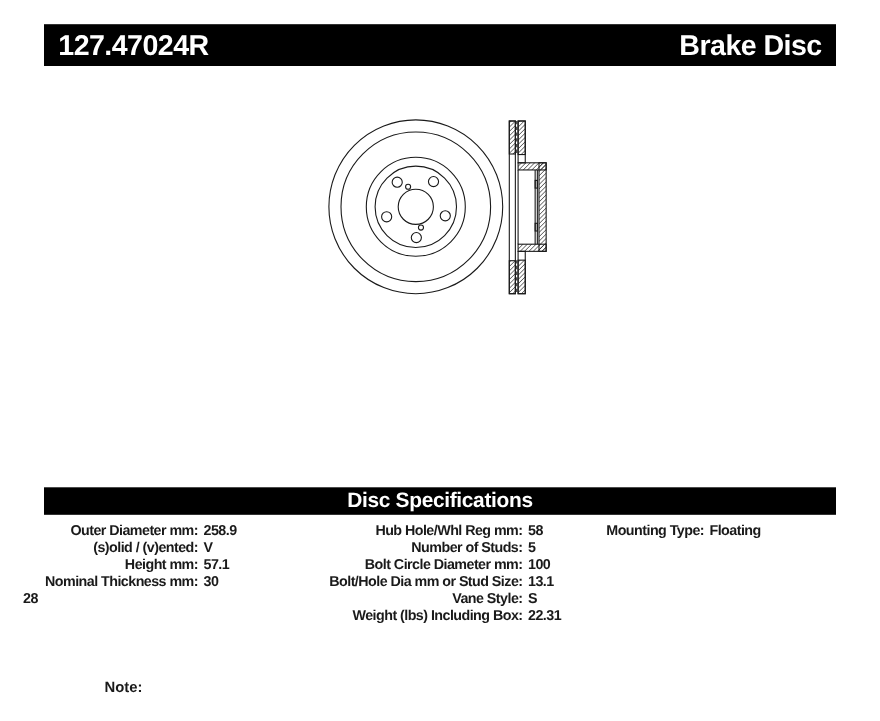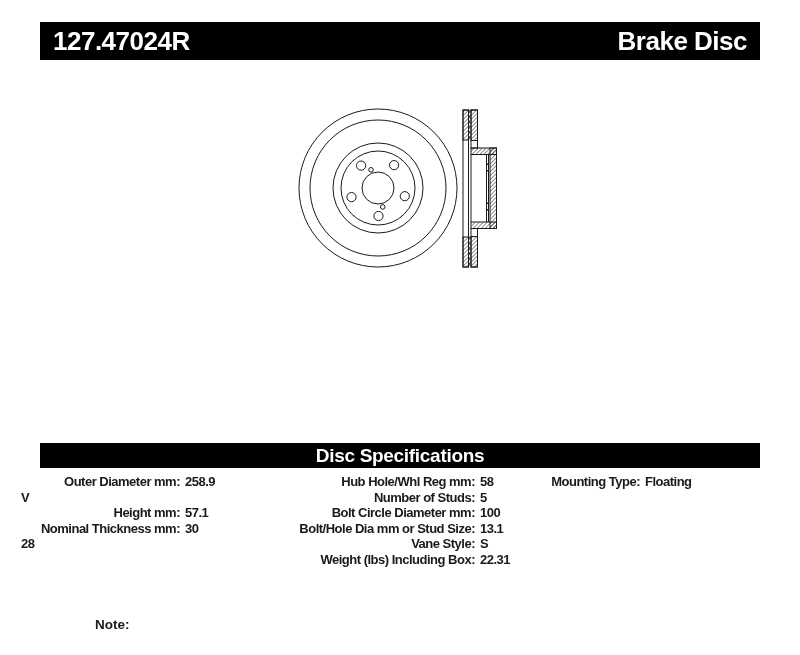--- a/index.html
+++ b/index.html
@@ -144,20 +144,21 @@
   <div class="specbar">
     <span>Disc Specifications</span>
   </div>
 
   <div class="spec-col col-left">
     <div class="spec-row">
       <span class="spec-label">Outer Diameter mm:</span>
       <span class="spec-value">258.9</span>
     </div>
     <div class="spec-row">
+      <span class="spec-label">(s)olid / (v)ented:</span>
       <span class="spec-value">V</span>
     </div>
     <div class="spec-row">
       <span class="spec-label">Height mm:</span>
       <span class="spec-value">57.1</span>
     </div>
     <div class="spec-row">
       <span class="spec-label">Nominal Thickness mm:</span>
       <span class="spec-value">30</span>
     </div>

